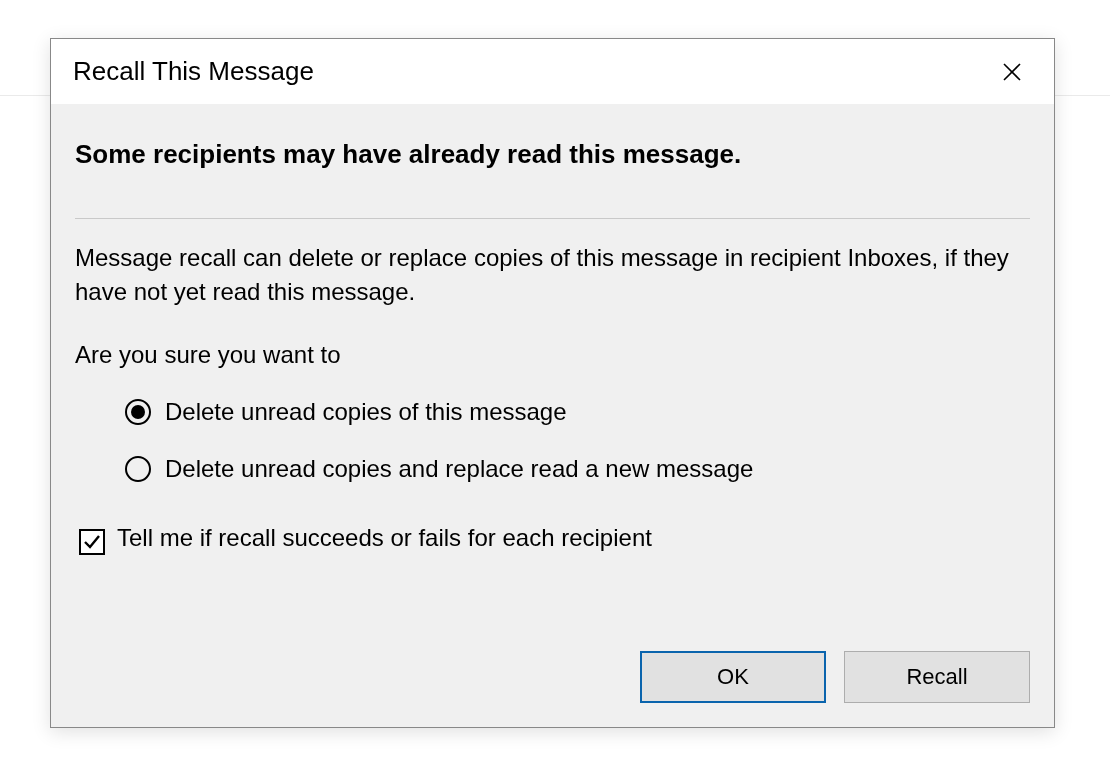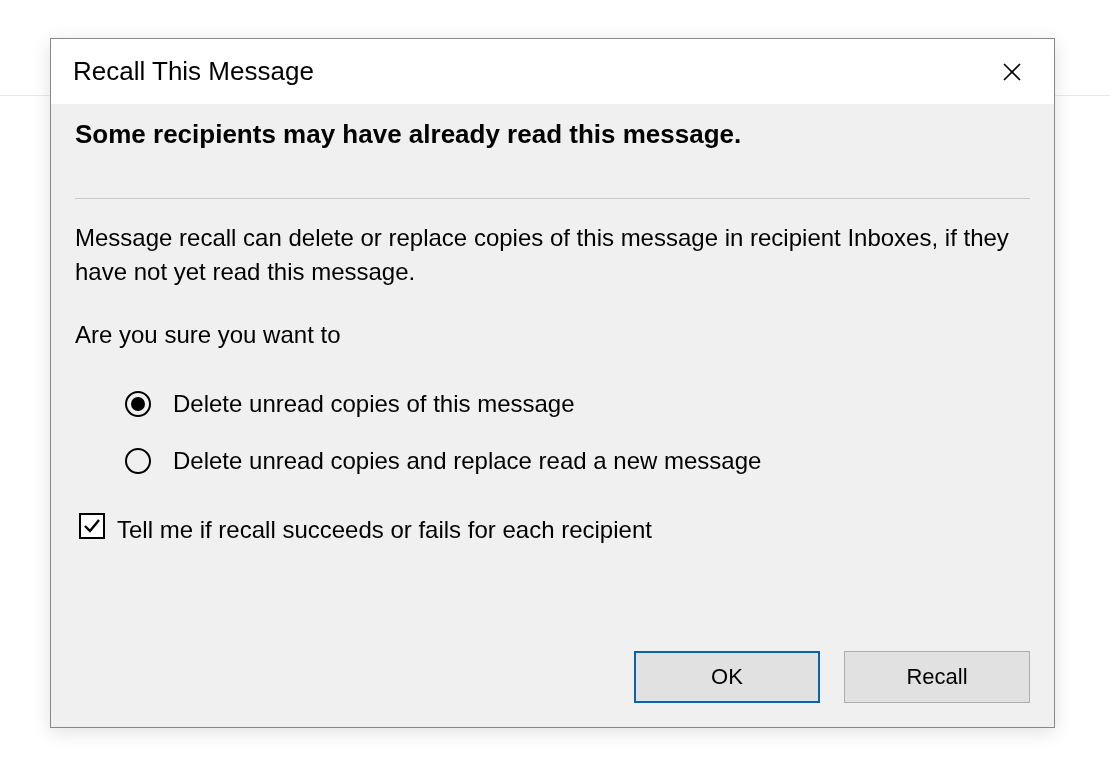--- a/index.html
+++ b/index.html
@@ -51,51 +51,50 @@
     height: 40px;
     display: flex;
     align-items: center;
     justify-content: center;
     cursor: pointer;
   }
   .close-btn svg { width: 18px; height: 18px; }
   .close-btn svg line { stroke: #000; stroke-width: 1.6; }
   .content {
     flex: 1;
-    padding: 12px 24px 0 24px;
+    padding: 32px 24px 0 24px;
     box-sizing: border-box;
     font-size: 24px;
     line-height: 1.45;
   }
   .content .headline {
     font-weight: 700;
     font-size: 26px;
     margin-bottom: 44px;
   }
   .content hr {
     border: none;
     border-top: 1px solid #c9c9c9;
     margin: 0 0 22px 0;
   }
   .content .body-text {
     margin-bottom: 28px;
   }
   .content .prompt {
-    margin-bottom: 34px;
+    margin-bottom: 22px;
   }
   .options {
     padding-left: 50px;
     margin-bottom: 34px;
   }
   .option-row {
     display: flex;
     align-items: center;
     margin-bottom: 22px;
     cursor: pointer;
-    gap: 8px;
   }
   .radio {
     width: 26px;
     height: 26px;
     border: 2px solid #000;
     border-radius: 50%;
     box-sizing: border-box;
     margin-right: 14px;
     display: flex;
     align-items: center;
@@ -105,21 +104,21 @@
   .radio .dot {
     width: 14px;
     height: 14px;
     background: #000;
     border-radius: 50%;
     display: none;
   }
   .radio.checked .dot { display: block; }
   .check-row {
     display: flex;
-    align-items: flex-start;
+    align-items: flex-end;
     cursor: pointer;
     margin-left: 4px;
   }
   .checkbox {
     width: 26px;
     height: 26px;
     border: 2px solid #000;
     box-sizing: border-box;
     margin-right: 12px;
     display: flex;
@@ -131,21 +130,21 @@
   .checkbox svg { width: 20px; height: 20px; display: none; }
   .checkbox.checked svg { display: block; }
   .checkbox svg polyline {
     fill: none;
     stroke: #000;
     stroke-width: 2.4;
   }
   .buttons {
     display: flex;
     justify-content: flex-end;
-    gap: 24px;
+    gap: 18px;
     padding: 0 24px 24px 24px;
     box-sizing: border-box;
   }
   .btn {
     width: 186px;
     height: 52px;
     background: #e1e1e1;
     border: 1px solid #adadad;
     font-size: 22px;
     display: flex;

